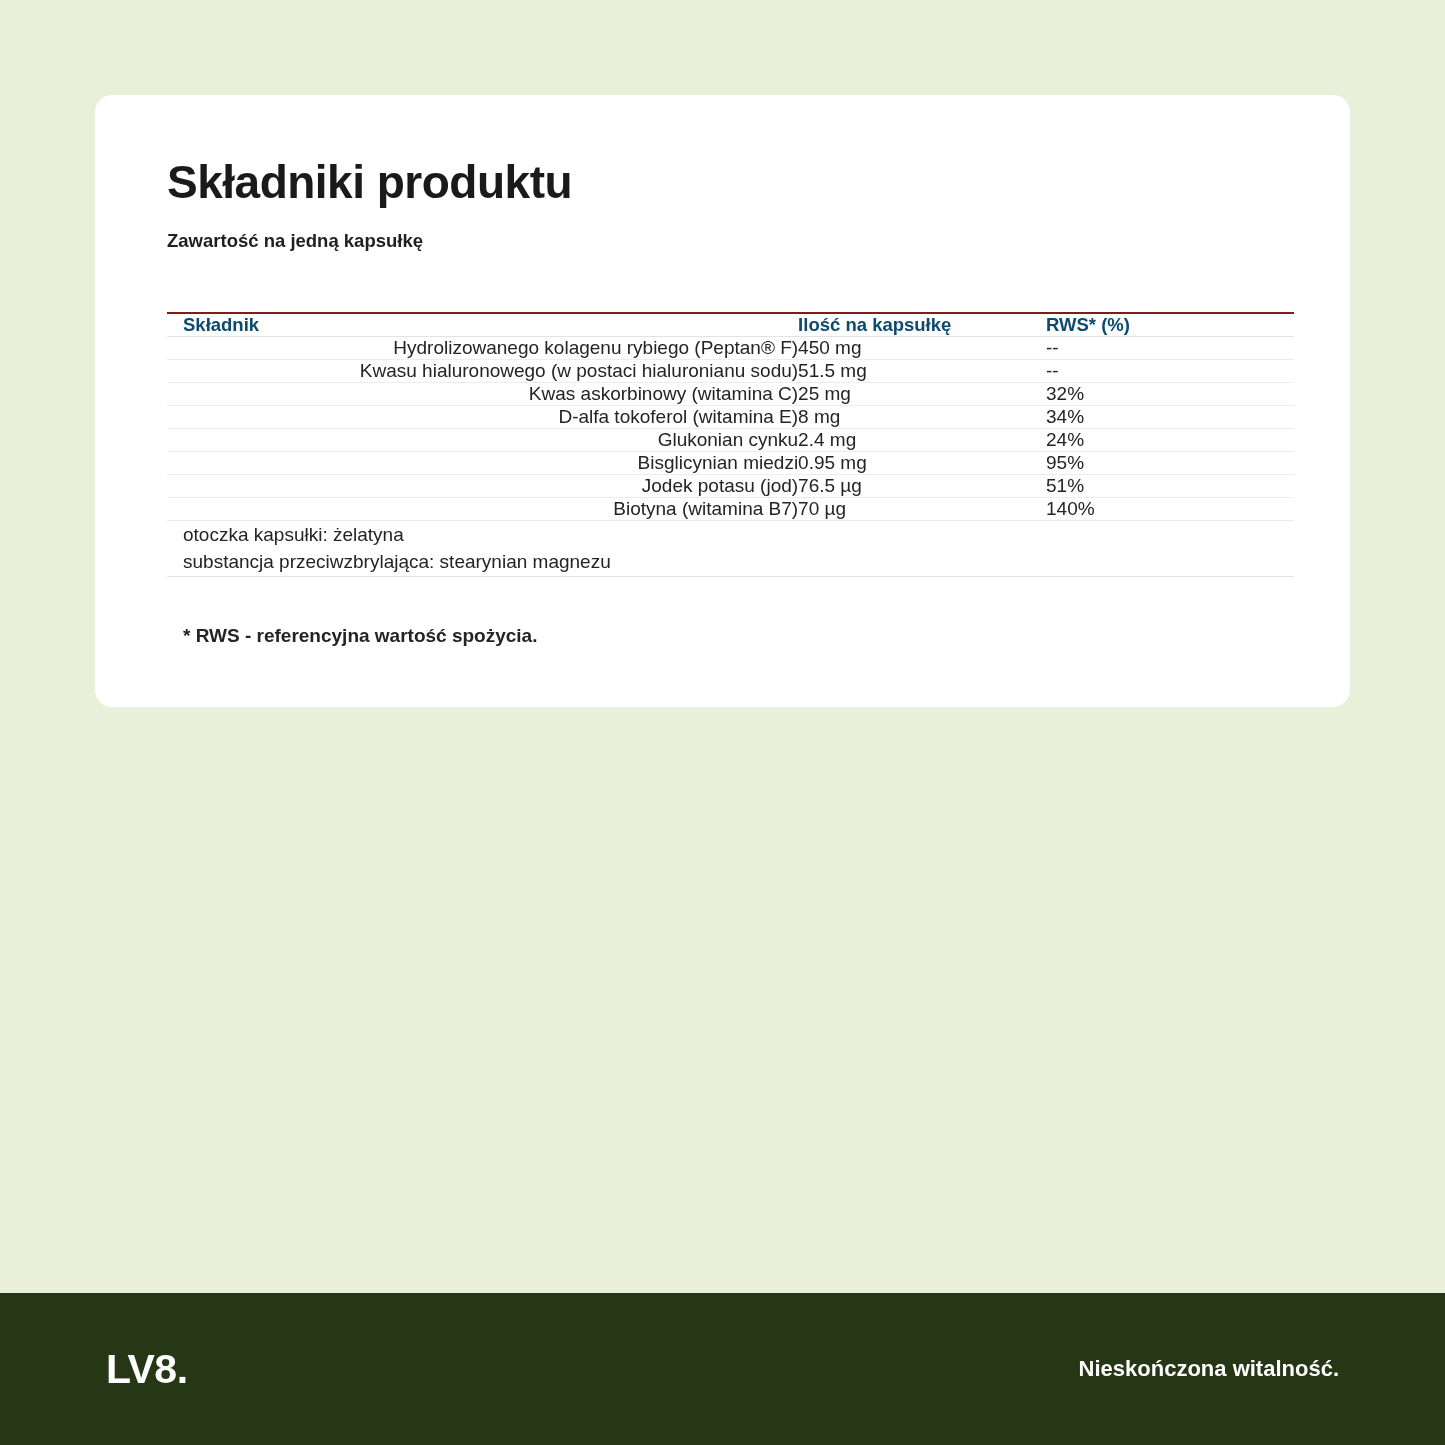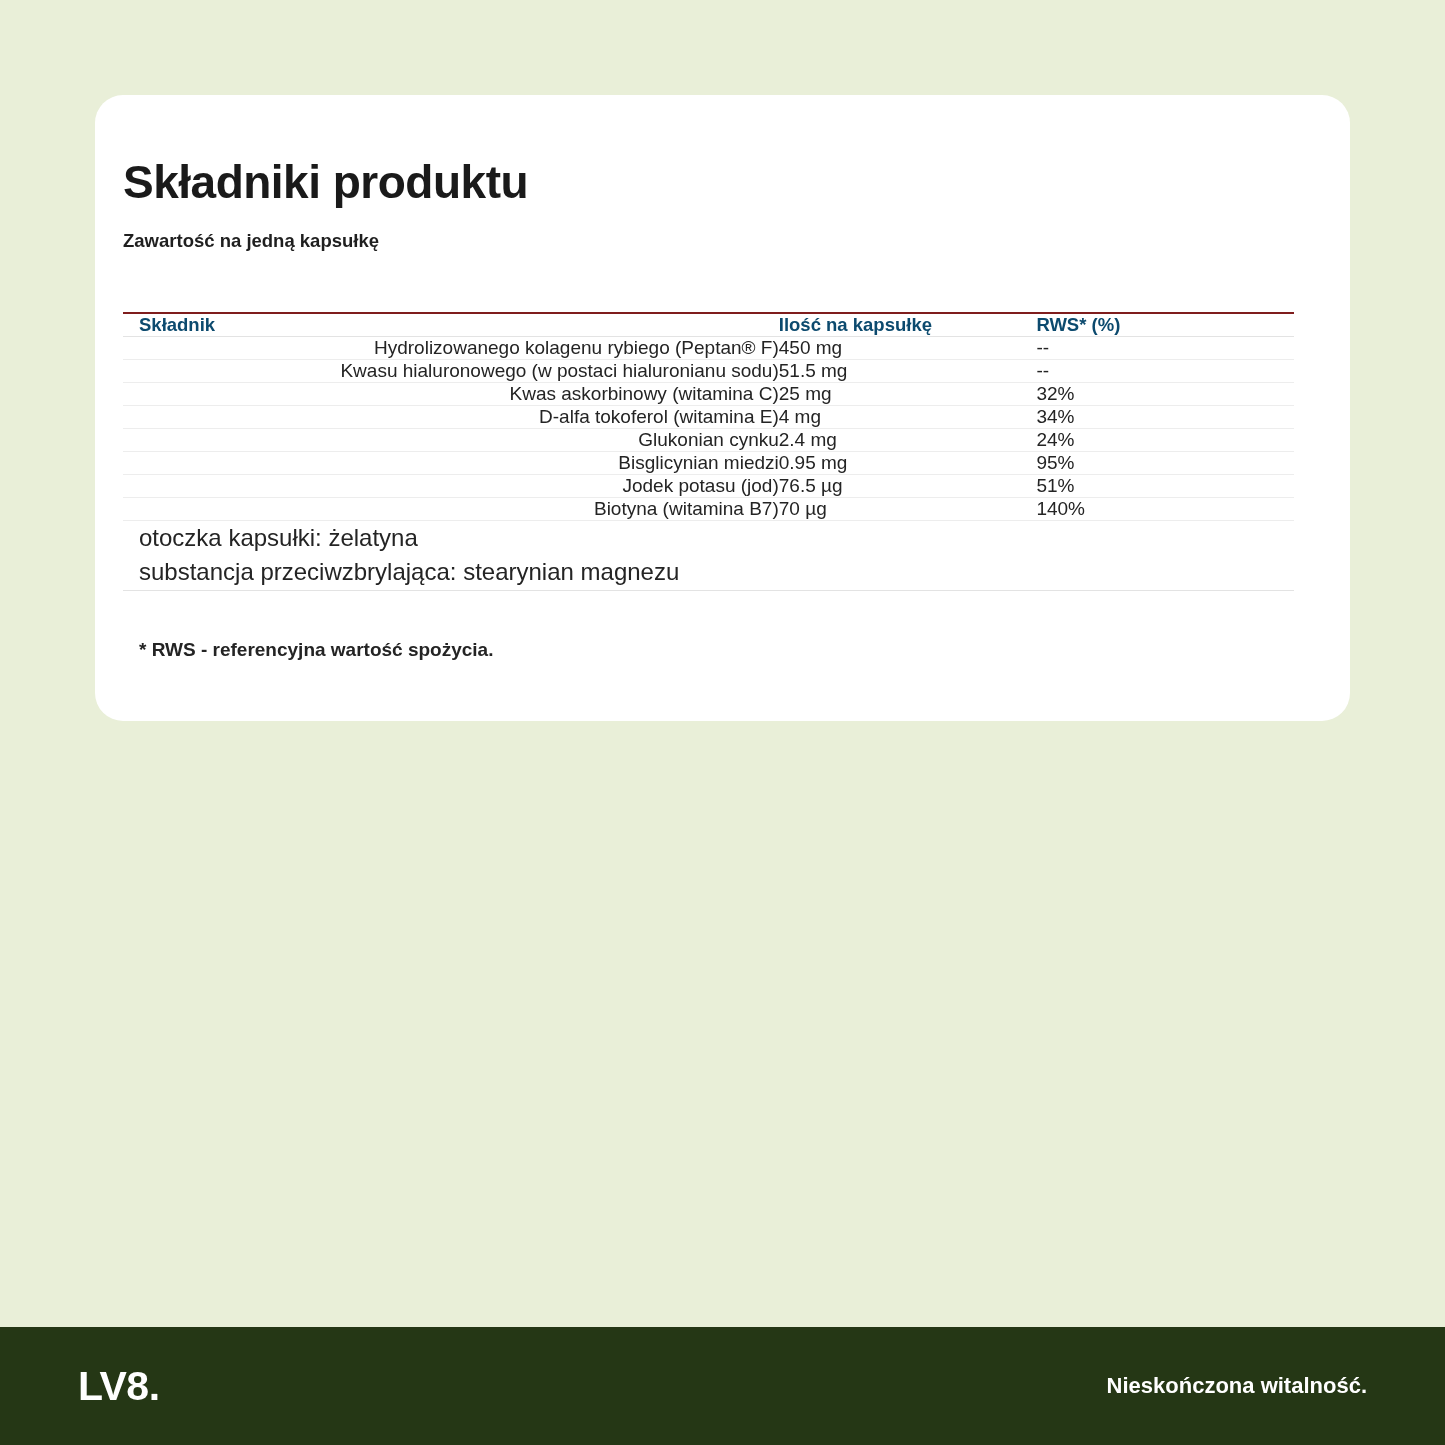--- a/index.html
+++ b/index.html
@@ -29,22 +29,22 @@
     flex: 1 1 auto;
     display: flex;
     align-items: flex-start;
     justify-content: center;
     padding: 95px 95px 0 95px;
   }
 
   .card {
     width: 1255px;
     background: #ffffff;
-    border-radius: 28px;
-    padding: 62px 56px 60px 28px;
+    border-radius: 17px;
+    padding: 62px 56px 60px 72px;
   }
 
   .title {
     font-size: 46px;
     font-weight: 700;
     color: #1a1a1a;
     letter-spacing: -0.5px;
     line-height: 1.1;
   }
 
@@ -85,44 +85,44 @@
     font-size: 19px;
     color: #242424;
     padding: 28px 0 28px 0;
     border-bottom: 1px solid #ededed;
     font-weight: 400;
   }
 
   .body-row td.col-name { padding-left: 16px !important; text-align: right; }
 
   .footnote-row td {
-    font-size: 24px;
+    font-size: 19px;
     color: #242424;
     padding: 26px 0 30px 0;
     border-bottom: 1px solid #e3e3e3;
     line-height: 1.45;
   }
   .footnote-row td.col-name { padding-left: 16px !important; }
 
   .rws-note {
     margin-top: 48px;
     padding-left: 16px;
     font-size: 19px;
     color: #242424;
     font-weight: bold;
   }
 
   .footer {
     flex: 0 0 auto;
-    height: 118px;
+    height: 152px;
     background: #253715;
     display: flex;
     align-items: center;
     justify-content: space-between;
-    padding: 0 78px;
+    padding: 0 106px;
   }
 
   .brand {
     color: #ffffff;
     font-size: 41px;
     font-weight: 700;
     letter-spacing: -0.5px;
   }
 
   .tagline {
@@ -165,21 +165,21 @@
           </tr>
 
           <tr class="body-row">
             <td class="col-name">Kwas askorbinowy (witamina C)</td>
             <td class="col-amount">25 mg</td>
             <td class="col-rws">32%</td>
           </tr>
 
           <tr class="body-row">
             <td class="col-name">D-alfa tokoferol (witamina E)</td>
-            <td class="col-amount">4 mg</td>
+            <td class="col-amount">8 mg</td>
             <td class="col-rws">34%</td>
           </tr>
 
           <tr class="body-row">
             <td class="col-name">Glukonian cynku</td>
             <td class="col-amount">2.4 mg</td>
             <td class="col-rws">24%</td>
           </tr>
 
           <tr class="body-row">

